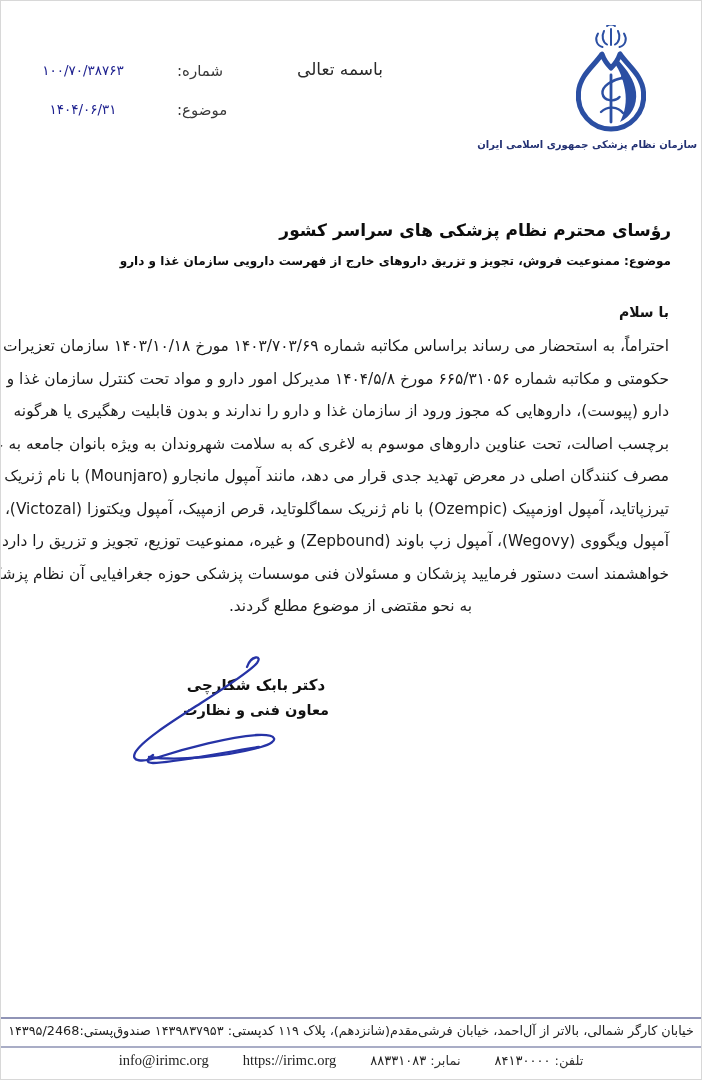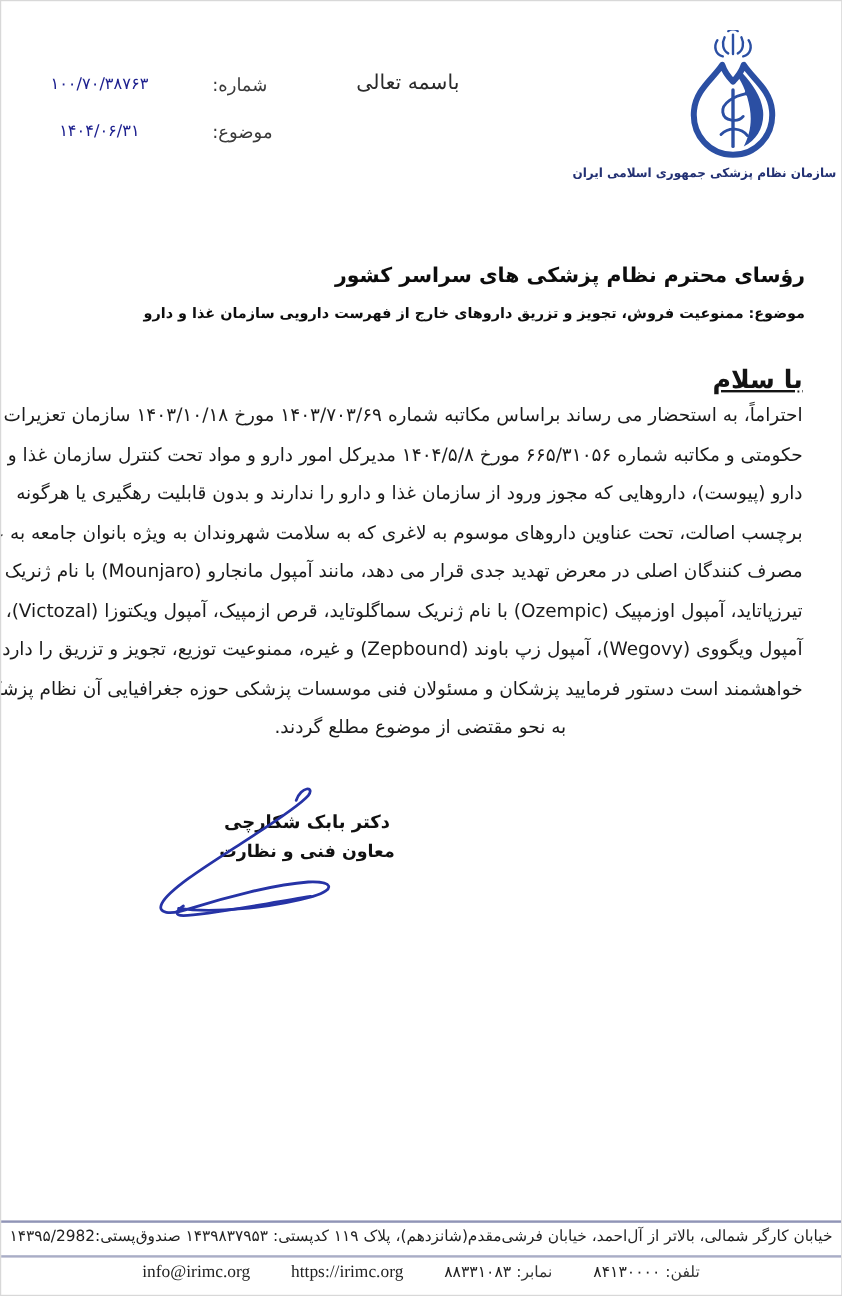--- a/index.html
+++ b/index.html
@@ -21,21 +21,21 @@
   .logo-wrap { position:absolute; top:24px; right:4px; width:172px; text-align:center; }
   .logo-svg { display:block; margin:0 auto; }
   .logo-caption {
     margin-top:2px; font-size:10px; font-weight:bold; color:#233173;
     white-space:nowrap; transform:scaleY(1.05);margin-left:19px;
   }
   
   .recipient { position:absolute; top:219px; right:30px; font-size:17px; font-weight:bold; color:#0d0d0d; }
   .subject   { position:absolute; top:253px; right:30px; left:30px; font-size:12px; font-weight:bold; color:#0d0d0d; }
   .subject .subject-label { padding-left:4px; }
-  .salutation{ position:absolute; top:303px; right:32px; font-size:21px; font-weight:bold; color:#141414;text-decoration:underline; }
+  .salutation{ position:absolute; top:303px; right:32px; font-size:14px; font-weight:bold; color:#141414; }
   
   .body-block { position:absolute; top:329px; right:32px; left:16px; }
   .body-line {
     font-size:15.4px; line-height:32.5px; height:32.5px; color:#1b1b1b;
     text-align:justify; text-align-last:justify; white-space:nowrap; overflow:visible;
   }
   .closing-line {
     position:absolute; top:589px; right:229px; font-size:15.4px; line-height:32.5px; color:#1b1b1b;
   }
   
@@ -119,21 +119,21 @@
     <div class="sig-role">معاون فنی و نظارت</div>
   </div>
   <svg class="sig-scribble" width="210" height="122" viewBox="0 0 210 122" aria-hidden="true">
     <g stroke="#2633a6" stroke-width="2.3" fill="none" stroke-linecap="round">
       <path d="M146,18 C150,6 162,6 156,14 C150,21 128,36 100,54 C72,72 40,92 34,104 C30,112 40,114 58,108 C86,99 128,88 156,86 C176,85 180,92 160,98 C124,108 76,112 48,108"></path>
       <path d="M52,106 C46,110 44,114 52,114 C70,114 120,104 158,98"></path>
     </g>
   </svg>
 
   <div class="rule-1"></div>
-  <div class="footer-address">خیابان کارگر شمالی، بالاتر از آل‌احمد، خیابان فرشی‌مقدم(شانزدهم)، پلاک ۱۱۹ کدپستی: ۱۴۳۹۸۳۷۹۵۳ صندوق‌پستی:۱۴۳۹۵/2982</div>
+  <div class="footer-address">خیابان کارگر شمالی، بالاتر از آل‌احمد، خیابان فرشی‌مقدم(شانزدهم)، پلاک ۱۱۹ کدپستی: ۱۴۳۹۸۳۷۹۵۳ صندوق‌پستی:۱۴۳۹۵/2468</div>
   <div class="rule-2"></div>
   <div class="footer-contact">
     <span class="contact-item">
       <span class="c-label">تلفن:</span>
       <span>۸۴۱۳۰۰۰۰</span>
     </span>
     <span class="contact-item">
       <span class="c-label">نمابر:</span>
       <span>۸۸۳۳۱۰۸۳</span>
     </span>

